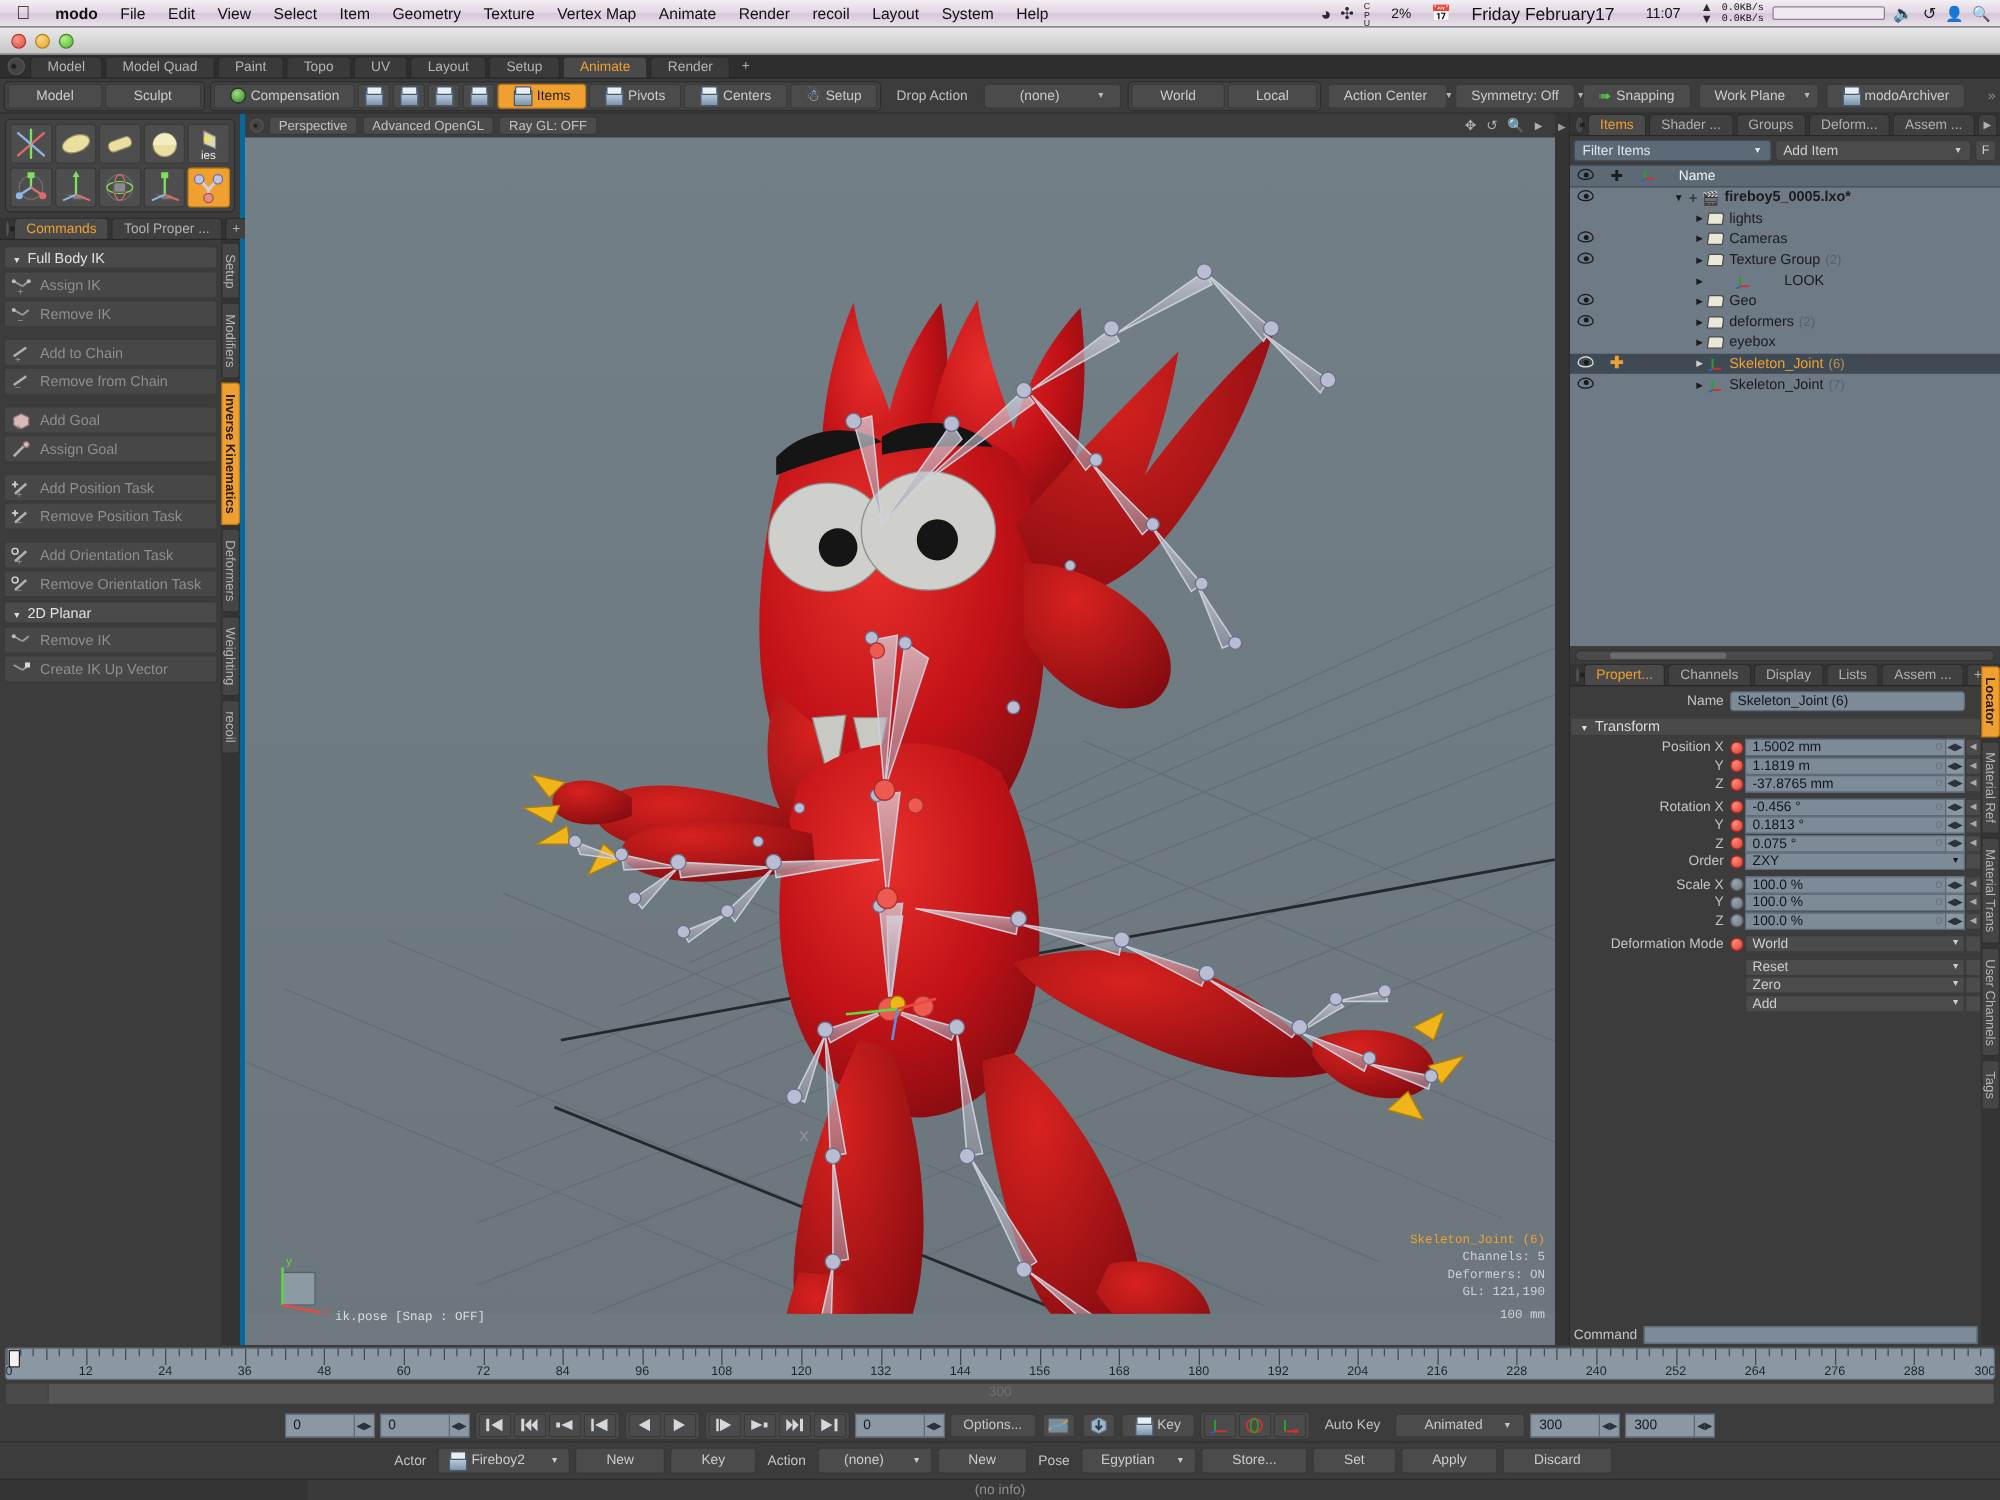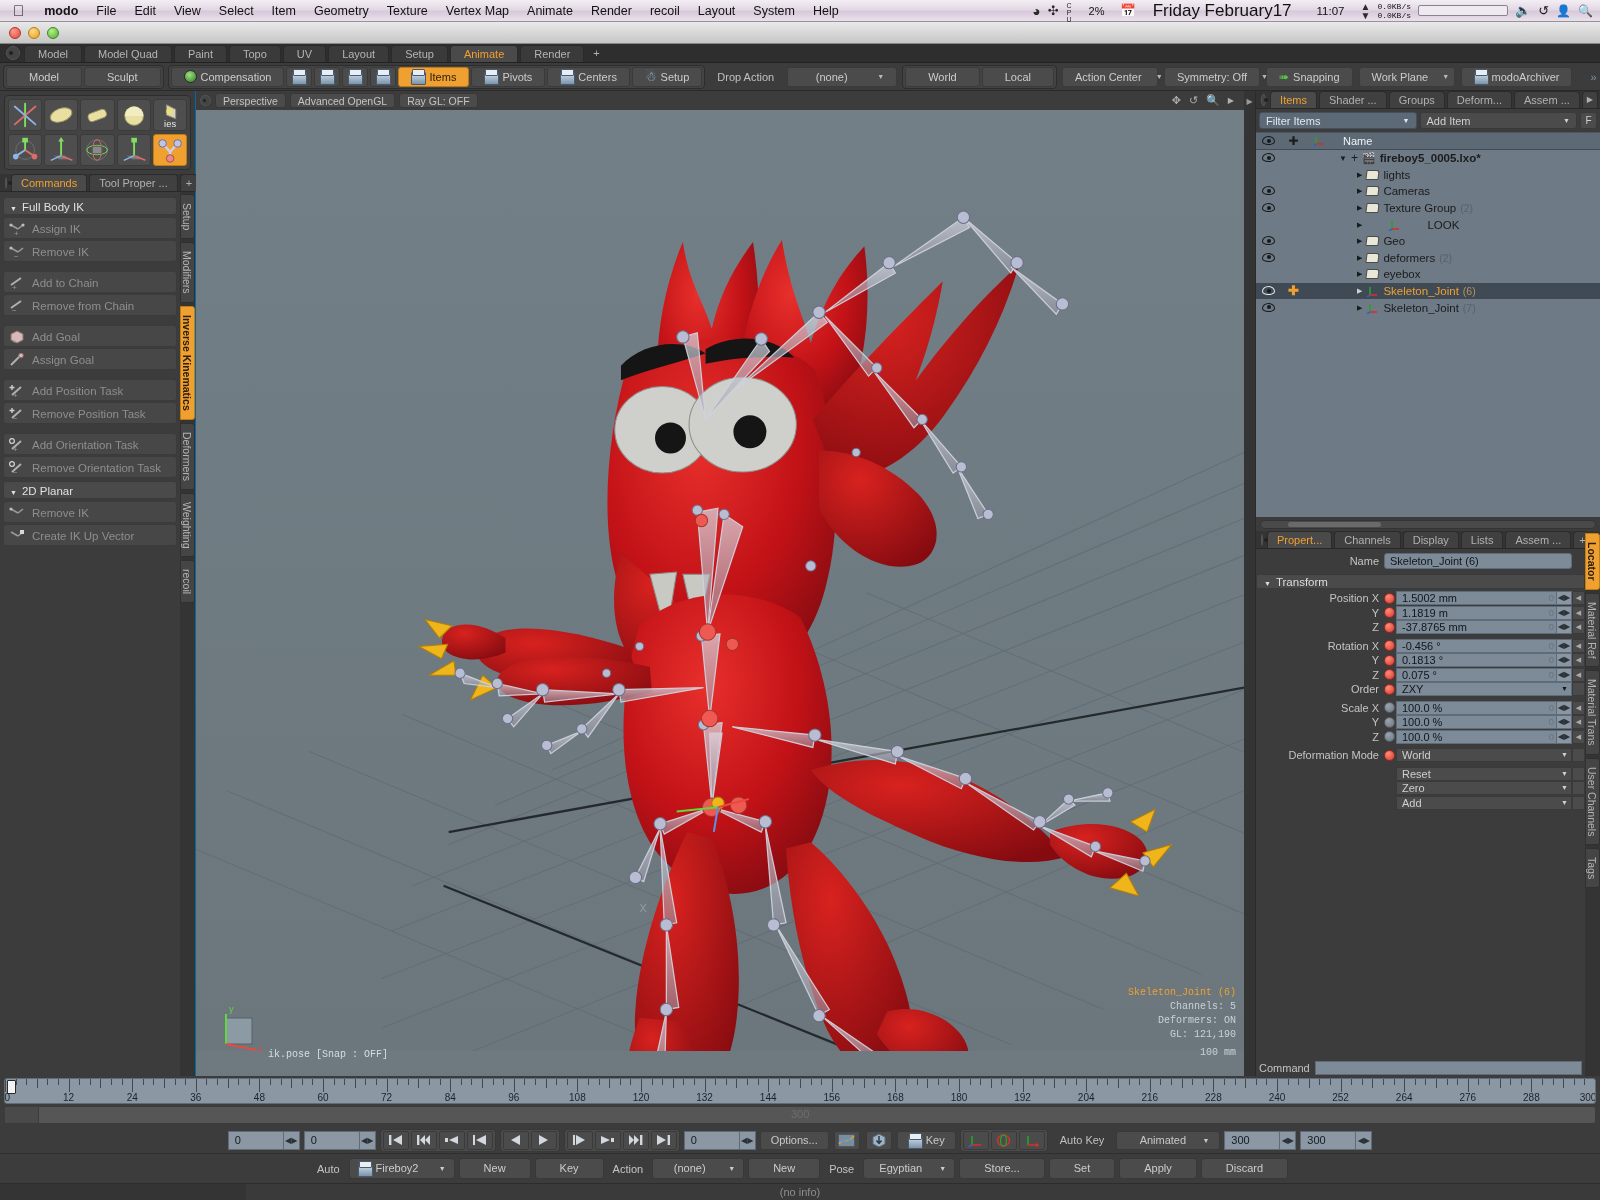--- a/index.html
+++ b/index.html
@@ -69,21 +69,21 @@
   .dd { display:flex; align-items:center; justify-content:space-between; min-width:96px; }
   .dd .ar { font-size:7px; margin-left:10px; opacity:.85;}
   .icon-sq { width:16px; height:16px; display:inline-block; border-radius:2px; flex:none;}
   
   .boxicon{width:14px;height:15px;position:relative;flex:none;}
   .boxicon:before{content:"";position:absolute;left:0;top:3px;width:13px;height:11px;background:linear-gradient(to bottom,#cfe0ef,#7b93ab);border:1px solid #4a5a6a;border-radius:1px;}
   .boxicon:after{content:"";position:absolute;left:1px;top:0px;width:11px;height:5px;background:#e7eef5;border:1px solid #4a5a6a;border-radius:1px;}
   
   #bodyrow { flex:1; display:flex; min-height:0;}
   
-  #left { width:196px; background:#3c3c3c; display:flex; flex-direction:column; border-right:1px solid #0369a1;}
+  #left { width:196px; background:#3c3c3c; display:flex; flex-direction:column; border-right:4px solid #0369a1;}
   .toolgrid { background:#434343; border:1px solid #2d2d2d; border-radius:4px; margin:4px; padding:3px;}
   .tg-row { display:flex; gap:2px; margin-bottom:3px;}
   .tg-row:last-child{margin-bottom:0;}
   .tg-cell { flex:1; height:32px; background:#4e4e4e; border:1px solid #3b3b3b; border-radius:3px; position:relative; overflow:hidden;}
   .tg-cell.sel{background:#f0a030;border-color:#c07c10;}
   .panel-tabs { display:flex; align-items:flex-end; height:18px; background:#343434; padding-left:4px; border-bottom:1px solid #282828;}
   .ptab { height:17px; line-height:16px; padding:0 9px; font-size:11px; color:#b0b0b0; background:#404040; border:1px solid #2b2b2b; border-bottom:none; border-radius:4px 4px 0 0; margin-right:2px; white-space:nowrap;}
   .ptab.sel { color:#f0a030; background:#4a4a4a;}
   .pknob{width:12px;height:12px;border-radius:50%;background:#444;border:1px solid #555;margin:0 4px 2px 1px;position:relative;}
   .pknob:after{content:"";position:absolute;left:2px;top:3px;width:4px;height:4px;border-radius:50%;background:#222;}
@@ -204,21 +204,21 @@
   <span class="mi">recoil</span>
   <span class="mi">Layout</span>
   <span class="mi">System</span>
   <span class="mi">Help</span>
   <span class="mb-right">
     <span style="font-size:14px;color:#2a2a2a;">◕</span>
     <span style="font-size:13px;color:#2a2a2a;">✣</span>
     <span class="cpuglyph">CPU</span>
     <span class="mi" style="font-size:11px;">2%</span>
     <span style="font-size:13px;color:#b03a2e;">📅</span>
-    <span class="mi" style="font-size:17px;">Friday February17</span>
+    <span class="mi" style="font-size:14px;">Friday February17</span>
     <span class="mi" style="font-size:11.5px;">11:07</span>
     <span style="font-size:10px;color:#2a2a2a;line-height:9px;">▲<br>▼</span>
     <span style="display:inline-block;">
       <div class="mono">0.0KB/s</div>
       <div class="mono">0.0KB/s</div>
     </span>
     <span class="batt"></span>
     <span style="font-size:13px;color:#1a1a1a;">🔈</span>
     <span style="font-size:13px;color:#1a1a1a;">↺</span>
     <span style="font-size:12px;color:#1a1a1a;">👤</span>
@@ -1427,21 +1427,21 @@
       <span class="v">300</span>
       <span class="s">◀▶</span>
     </span>
     <span class="numbox">
       <span class="v">300</span>
       <span class="s">◀▶</span>
     </span>
   </div>
 
   <div id="actionbar">
-    <span class="abl">Auto</span>
+    <span class="abl">Actor</span>
     <span class="abdd" style="min-width:106px;">
       <span style="display:flex;align-items:center;gap:4px;">
         <span class="boxicon"></span>
         <span>Fireboy2</span>
       </span>
       <span style="font-size:7px;">▼</span>
     </span>
     <span class="abbtn">New</span>
     <span class="abbtn">Key</span>
     <span class="abl">Action</span>

